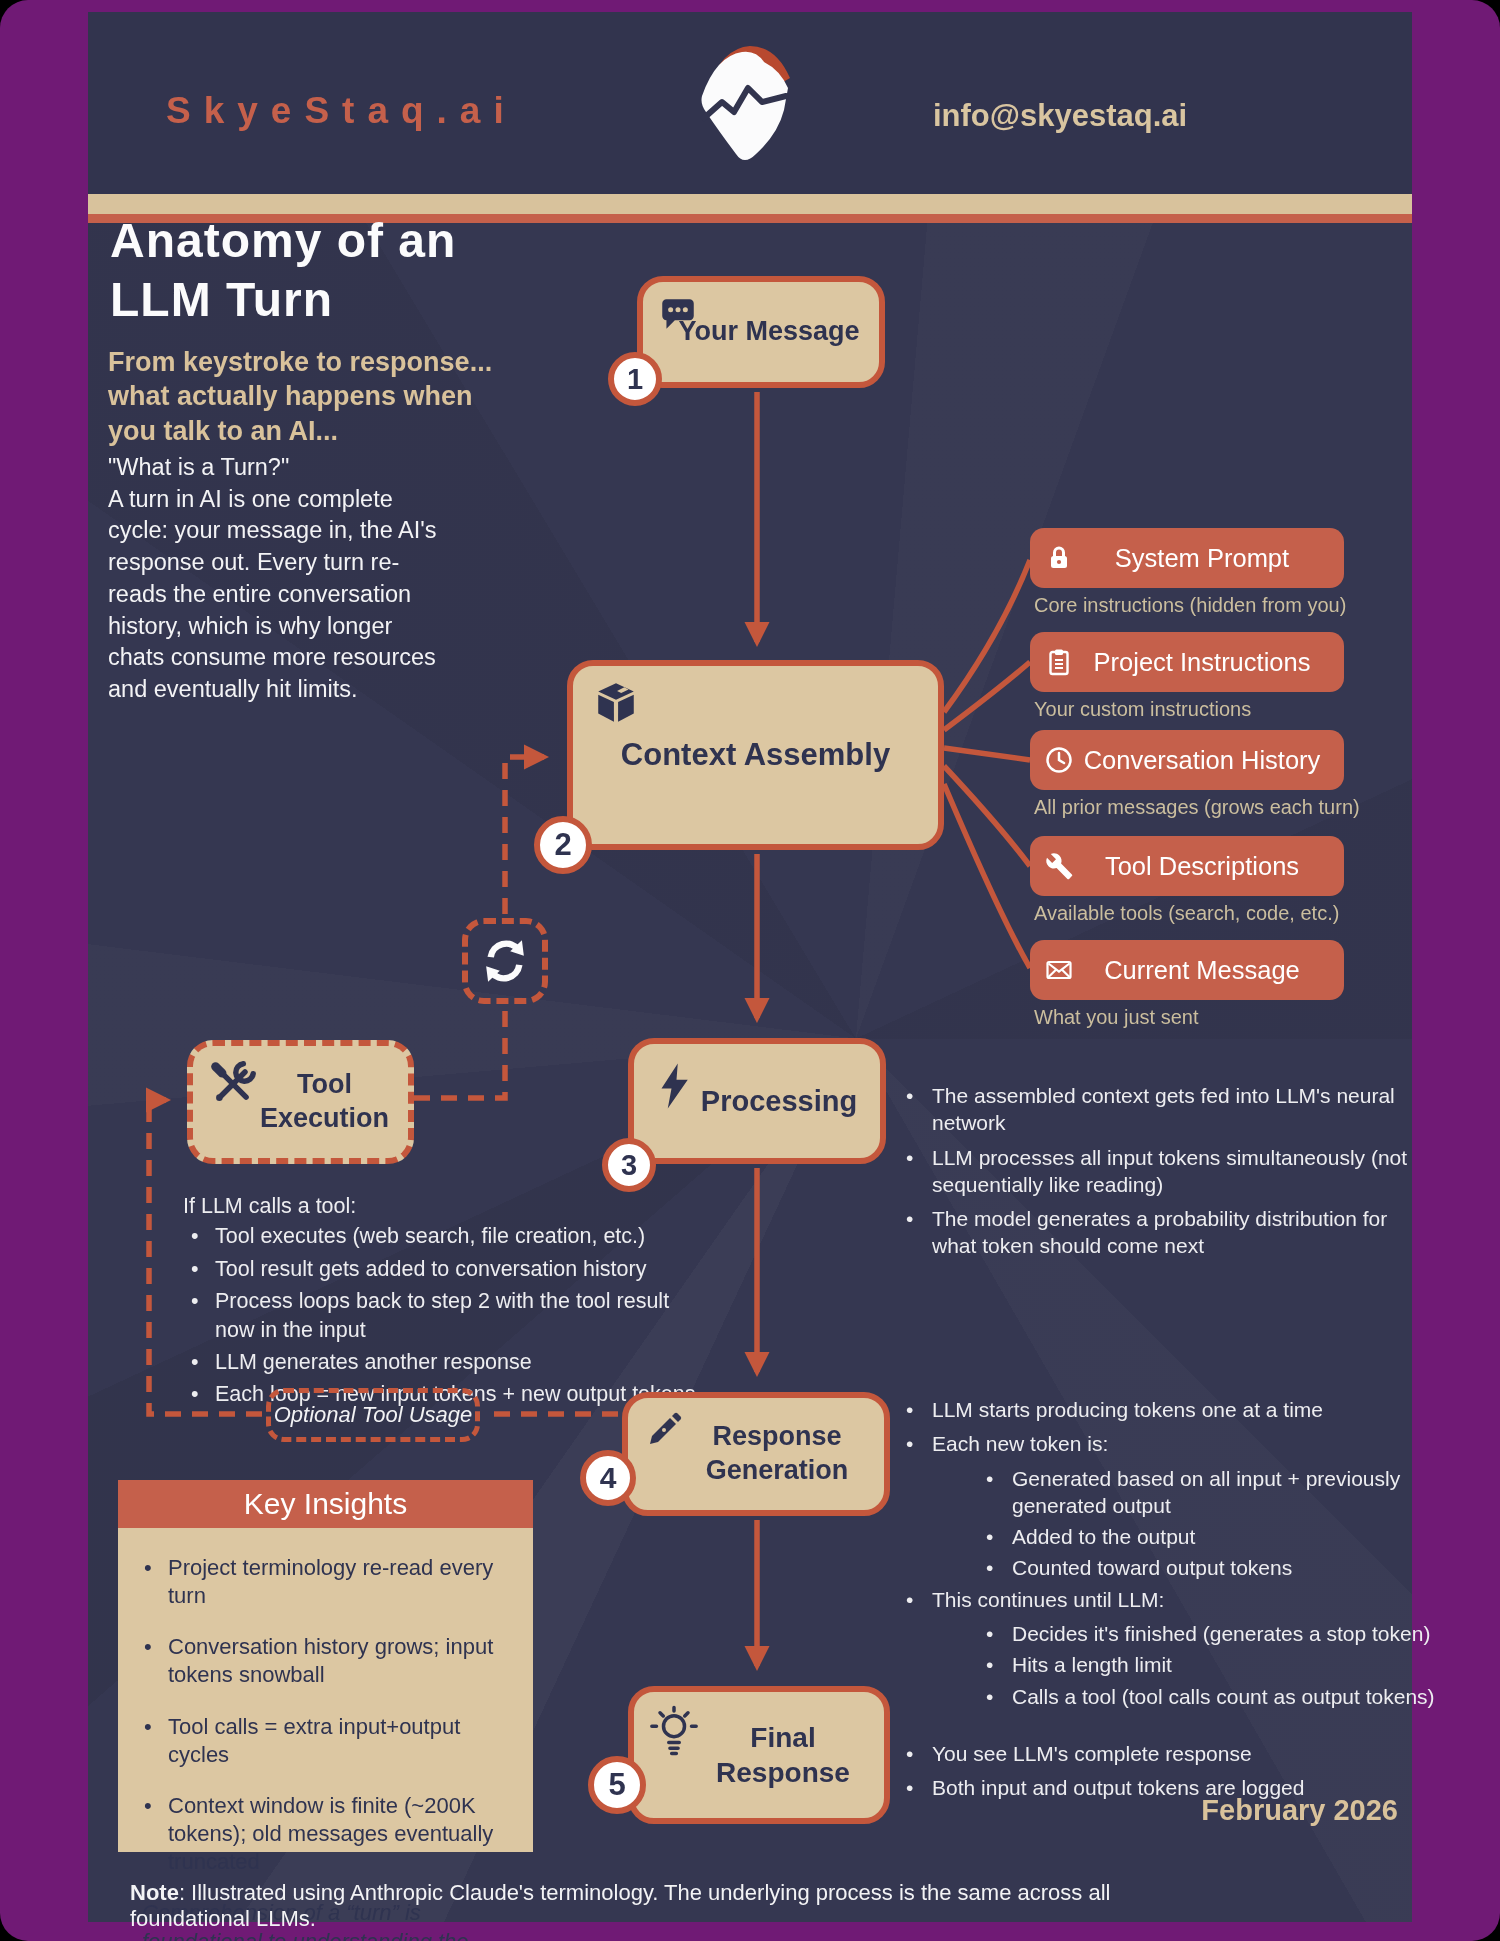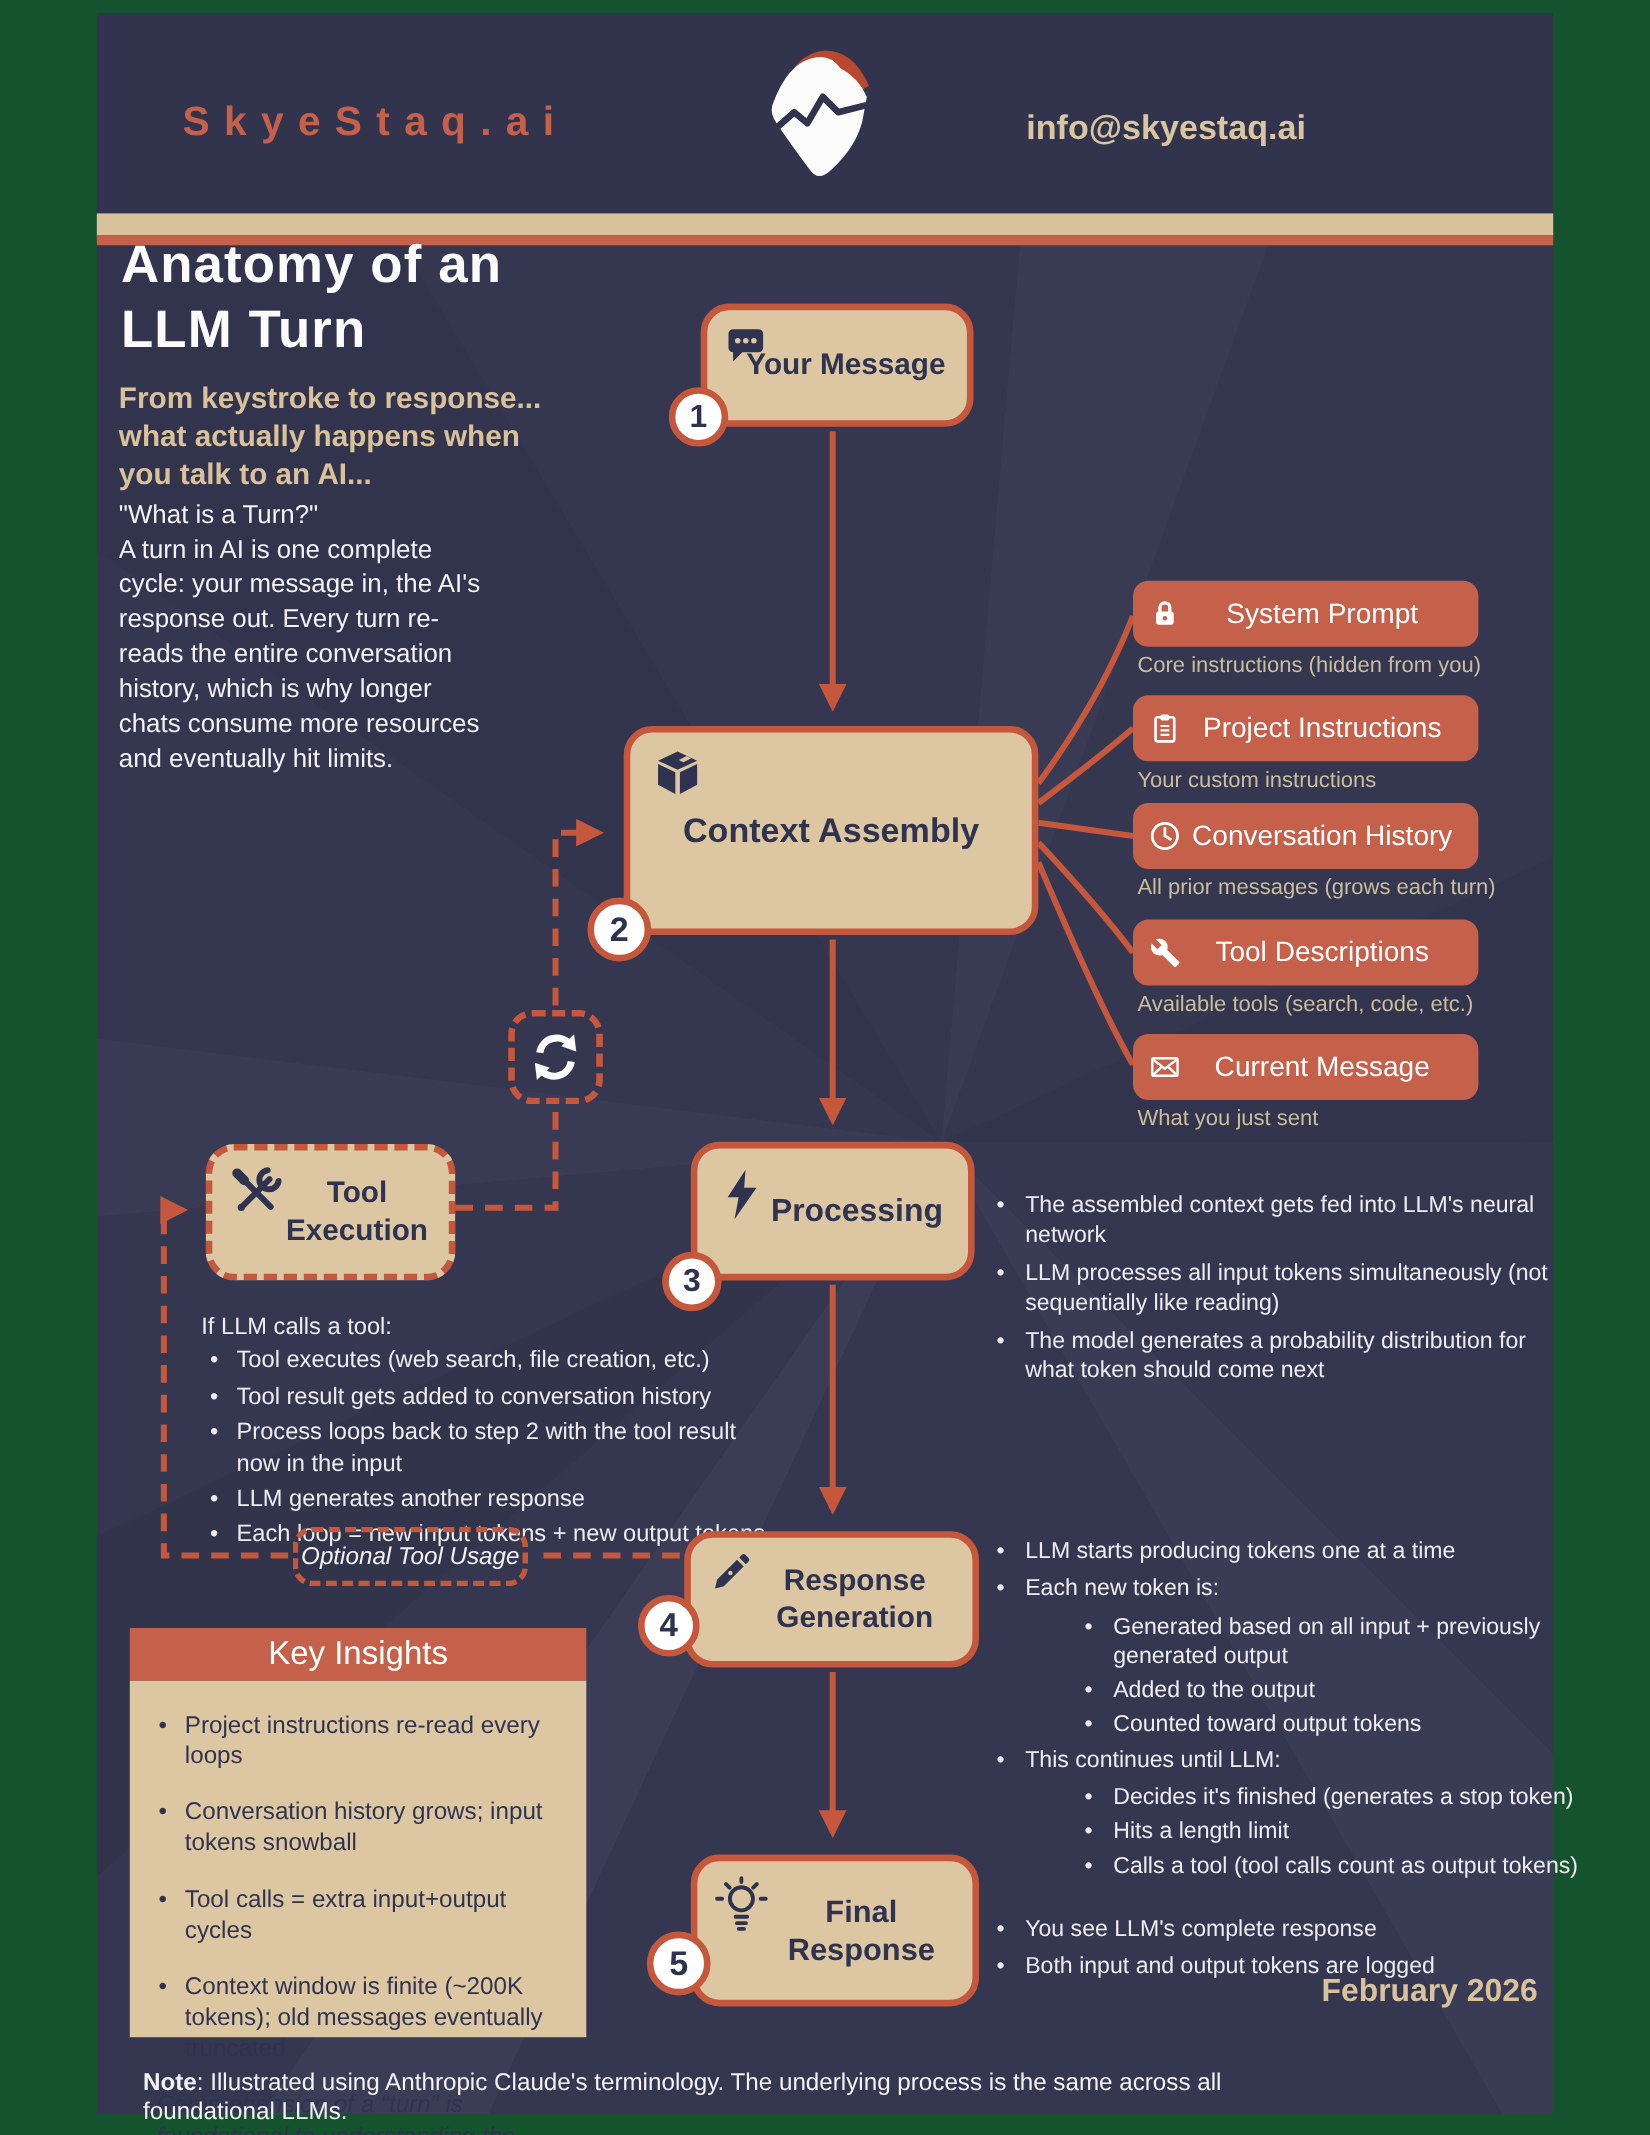--- a/index.html
+++ b/index.html
@@ -1,17 +1,17 @@
 <!DOCTYPE html>
 <html><head>
 <meta charset="utf-8">
 <style>
   html,body{margin:0;padding:0;background:#000;}
-  .page{position:relative;width:1500px;height:1941px;background:#14532d;overflow:hidden;
-        font-family:"Liberation Sans",sans-serif;}
+  .page{position:relative;width:1500px;height:1941px;background:#701a75;overflow:hidden;
+        font-family:"Liberation Sans",sans-serif;border-radius:28px;}
   .card{position:absolute;left:88px;top:12px;width:1324px;height:1910px;background:#353751;}
   .header{position:absolute;left:88px;top:12px;width:1324px;height:182px;background:#32344E;}
   .brand{position:absolute;left:78px;top:78px;font-size:37px;font-weight:700;color:#C5604B;
          letter-spacing:13px;}
   .logo{position:absolute;left:550px;top:14px;width:200px;height:156px;}
   .email{position:absolute;left:845px;top:86px;font-size:31px;font-weight:700;color:#D9C5A0;}
   .band-tan{position:absolute;left:88px;top:194px;width:1324px;height:20px;background:#D8C29C;}
   .band-red{position:absolute;left:88px;top:214px;width:1324px;height:9px;background:#C5604B;}
   .burst{position:absolute;left:88px;top:223px;width:1324px;height:1699px;pointer-events:none;
     background:conic-gradient(from 205deg at 58% 48%,
@@ -272,21 +272,21 @@
       <li>This continues until LLM:</li>
       <li class="sub">Decides it's finished (generates a stop token)</li>
       <li class="sub">Hits a length limit</li>
       <li class="sub">Calls a tool (tool calls count as output tokens)</li>
     </ul>
   </div>
 
   <div class="ki-header">Key Insights</div>
   <div class="ki-body">
     <ul>
-      <li>Project instructions re-read every loops</li>
+      <li>Project terminology re-read every turn</li>
       <li>Conversation history grows; input tokens snowball</li>
       <li>Tool calls = extra input+output cycles</li>
       <li>Context window is finite (~200K tokens); old messages eventually truncated</li>
     </ul>
     <div class="ki-foot">Comprehension of a “turn” is foundational to understanding the concepts of token engineering and token usage.</div>
   </div>
 
   <div class="box-tan" style="left:628px;top:1686px;width:262px;height:138px;text-decoration:underline;">
     <svg class="box-icon" style="left:14px;top:12px;width:52px;height:56px;" viewBox="0 0 44 48">
       <g stroke="#2F3350" stroke-width="3" fill="none" stroke-linecap="round">

